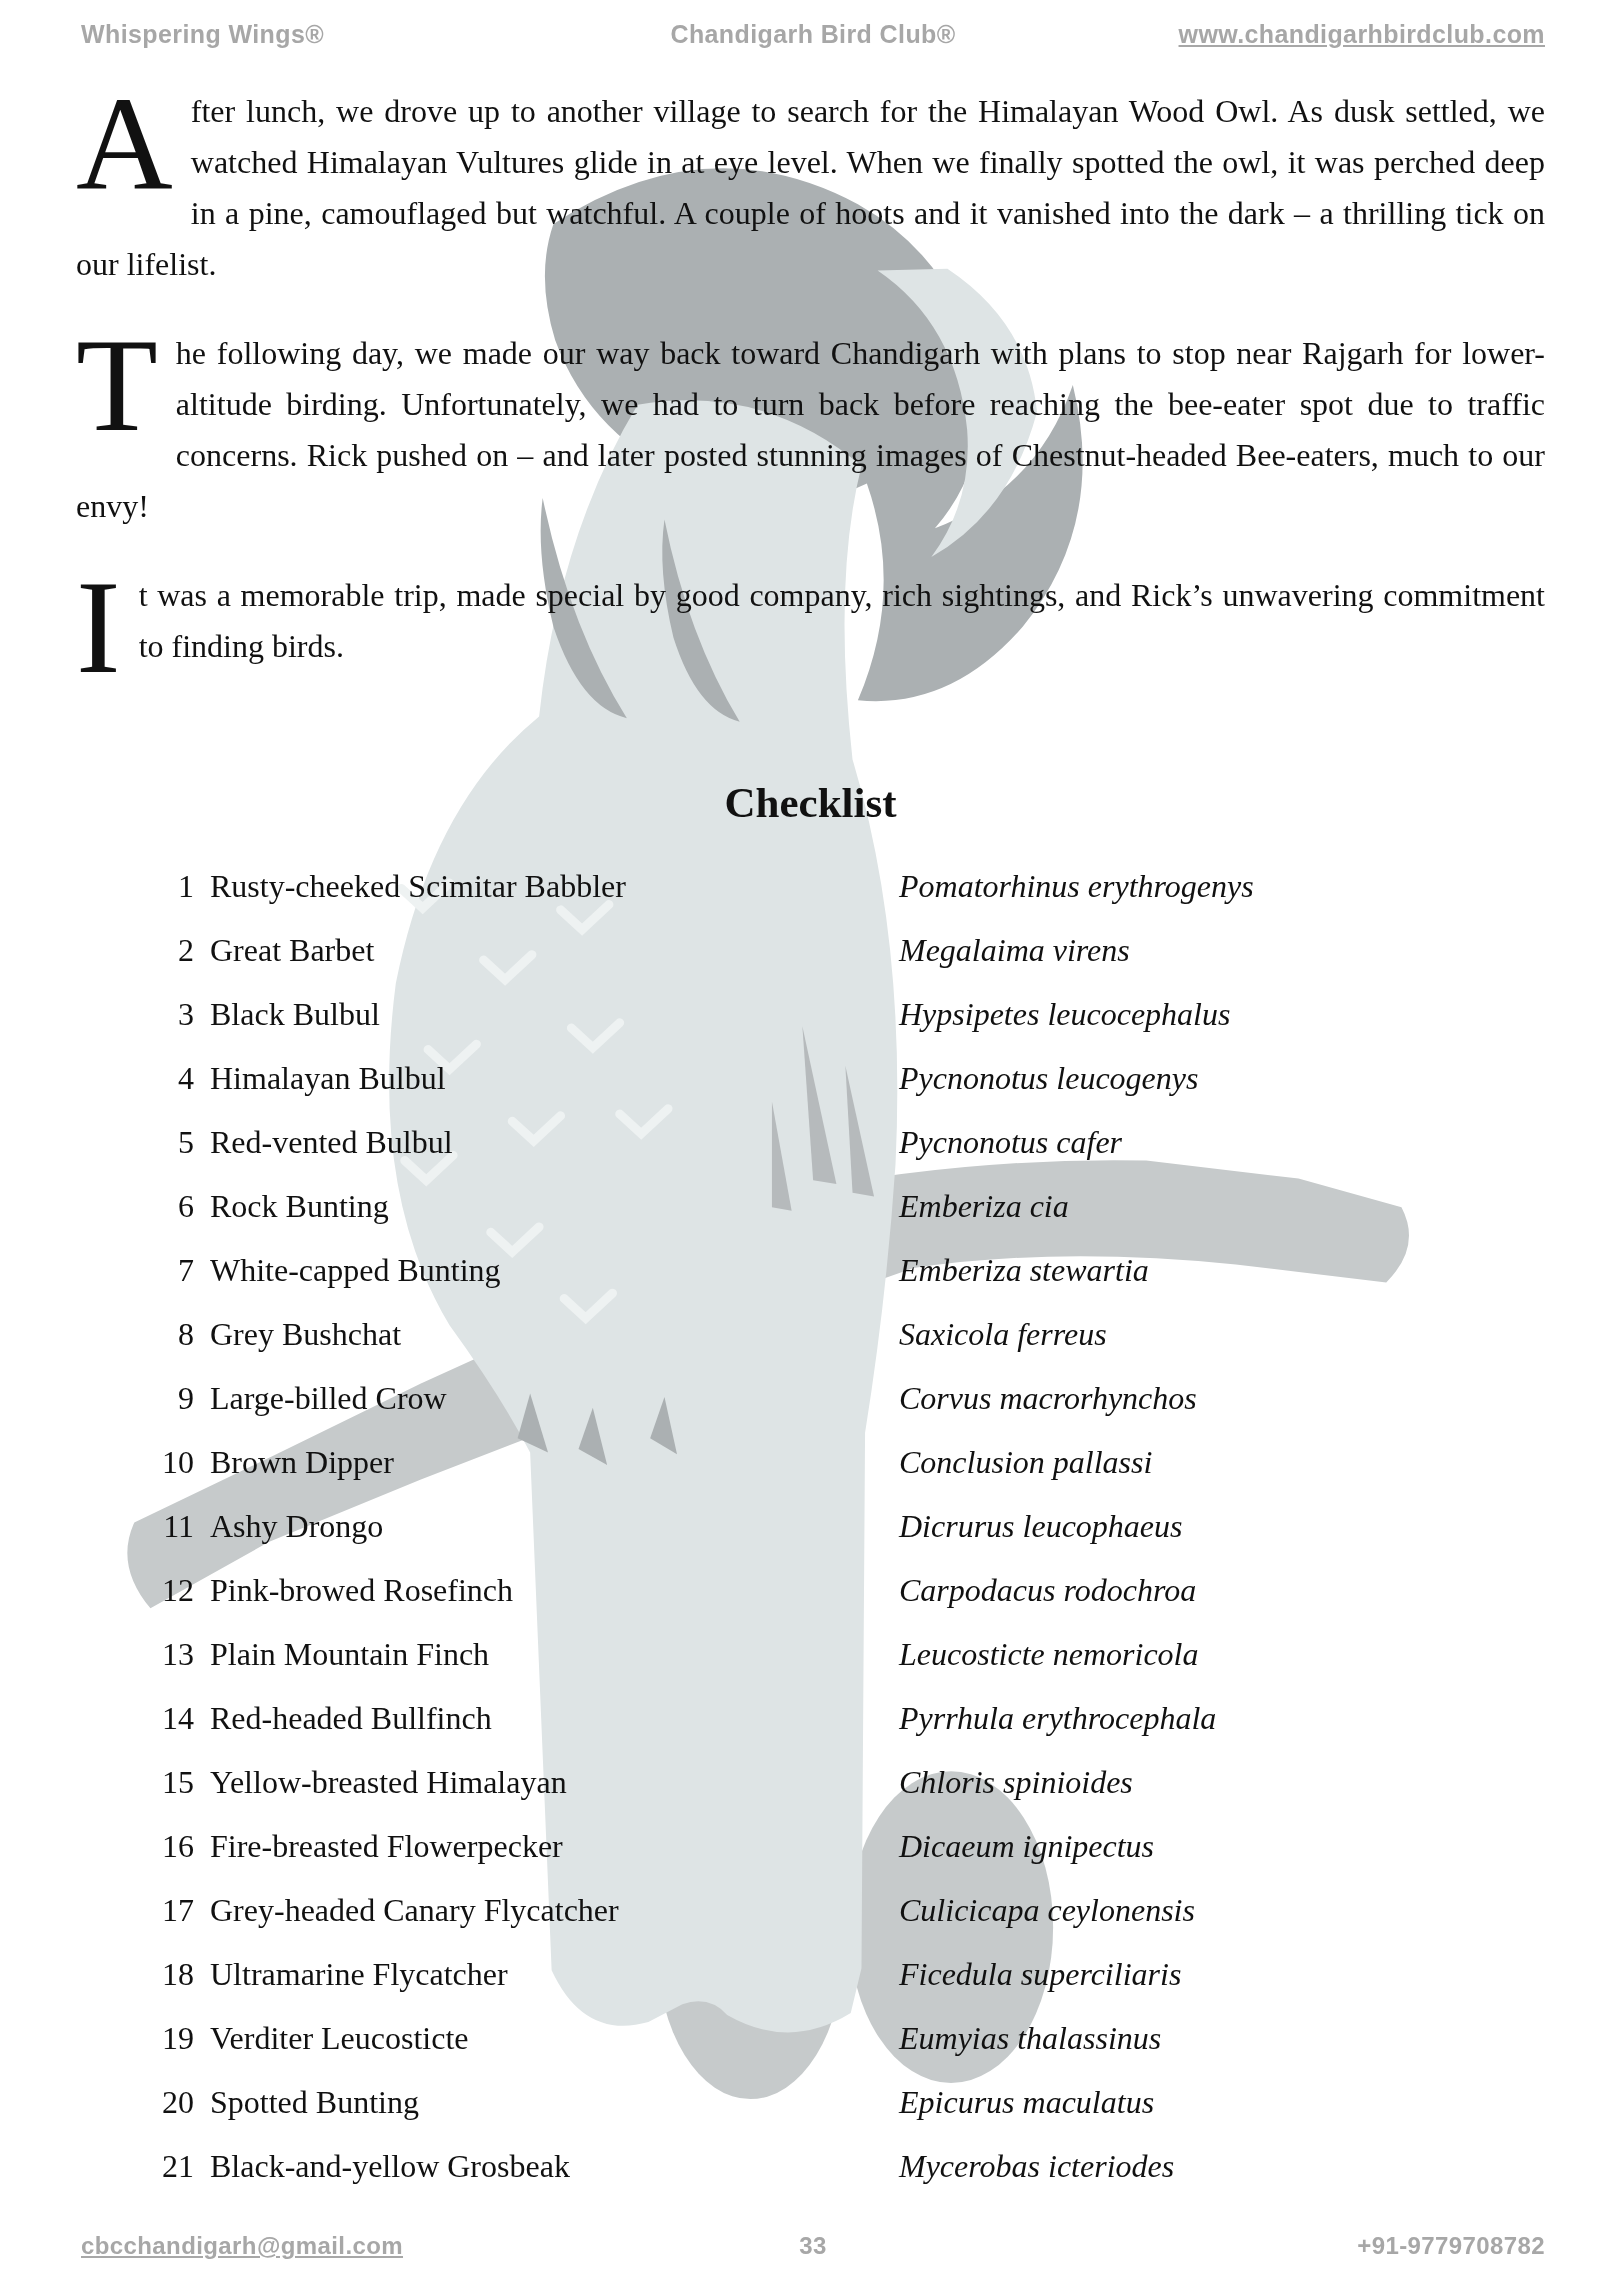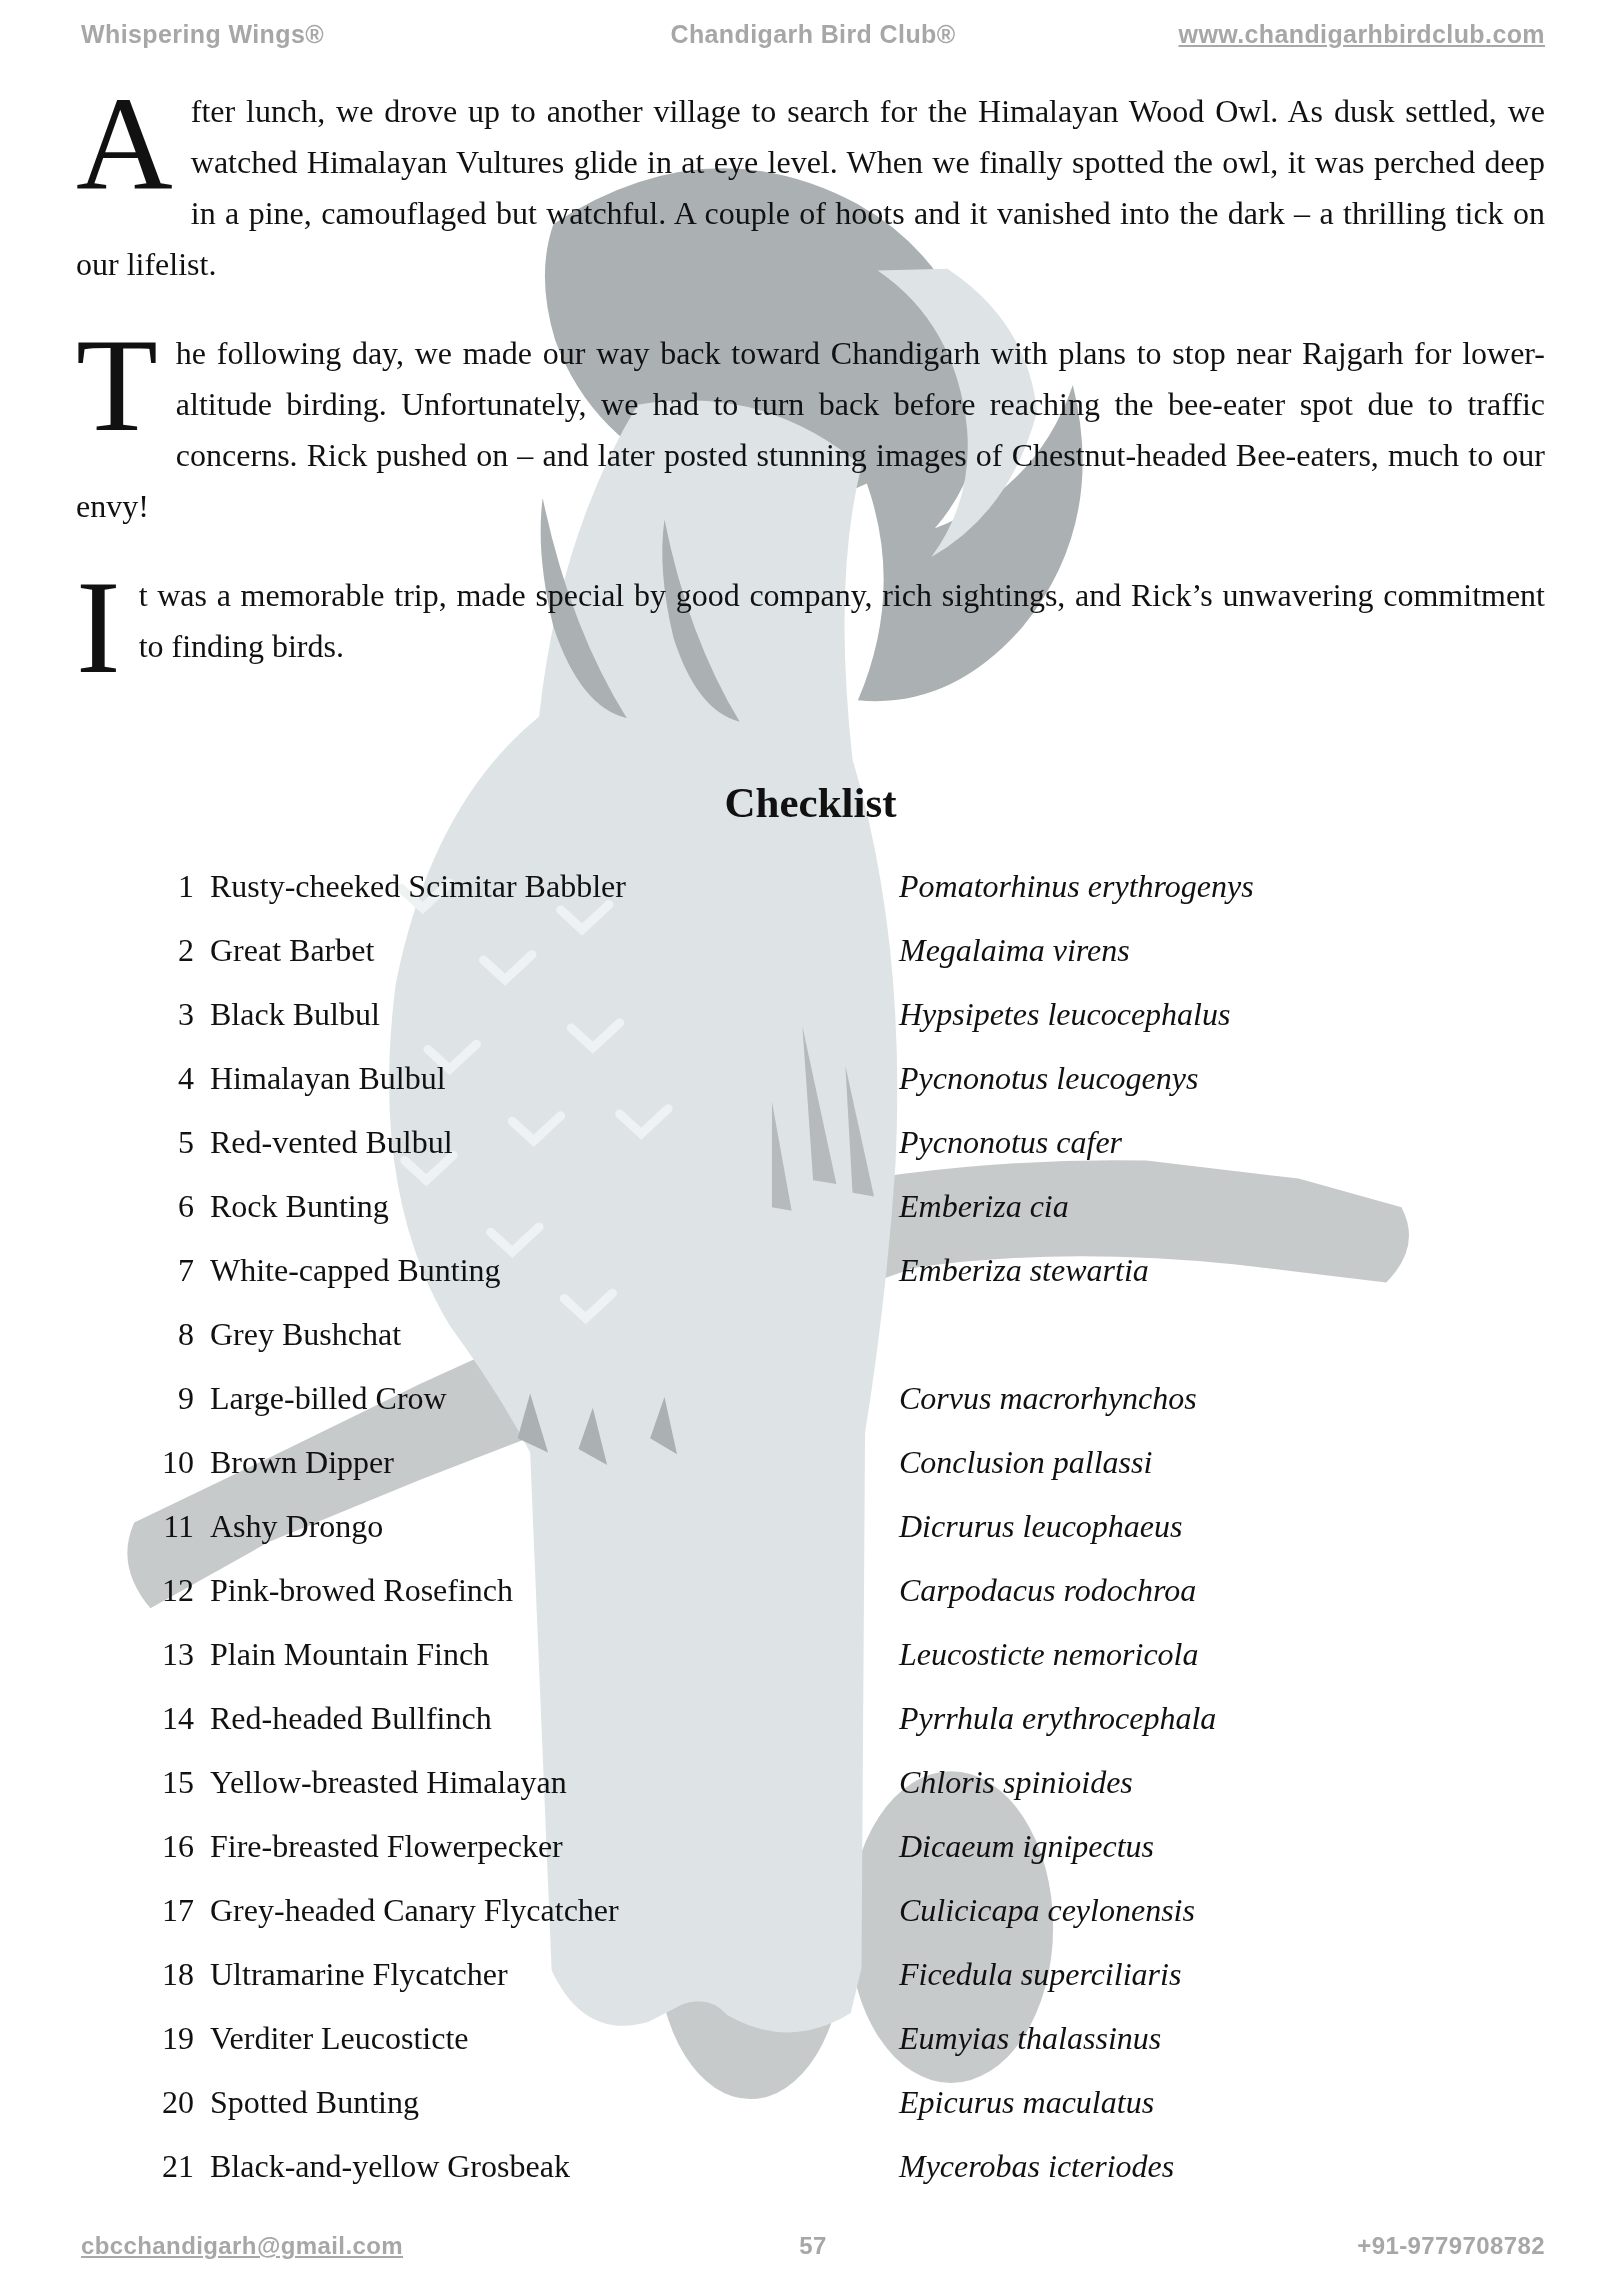--- a/index.html
+++ b/index.html
@@ -173,20 +173,21 @@
           <span class="chk-sci">Emberiza cia</span>
         </div>
         <div class="chk-row">
           <span class="chk-num">7</span>
           <span class="chk-common">White-capped Bunting</span>
           <span class="chk-sci">Emberiza stewartia</span>
         </div>
         <div class="chk-row">
           <span class="chk-num">8</span>
           <span class="chk-common">Grey Bushchat</span>
+          <span class="chk-sci">Saxicola ferreus</span>
         </div>
         <div class="chk-row">
           <span class="chk-num">9</span>
           <span class="chk-common">Large-billed Crow</span>
           <span class="chk-sci">Corvus macrorhynchos</span>
         </div>
         <div class="chk-row">
           <span class="chk-num">10</span>
           <span class="chk-common">Brown Dipper</span>
           <span class="chk-sci">Conclusion pallassi</span>
@@ -244,18 +245,18 @@
         <div class="chk-row">
           <span class="chk-num">21</span>
           <span class="chk-common">Black-and-yellow Grosbeak</span>
           <span class="chk-sci">Mycerobas icteriodes</span>
         </div>
       </div>
   </div>
 
   <div class="runner ftr">
     <span class="left underlined">cbcchandigarh@gmail.com</span>
-    <span class="mid">57</span>
+    <span class="mid">33</span>
     <span class="right">+91-9779708782</span>
   </div>
 
 </div>
 
 
 </body></html>

